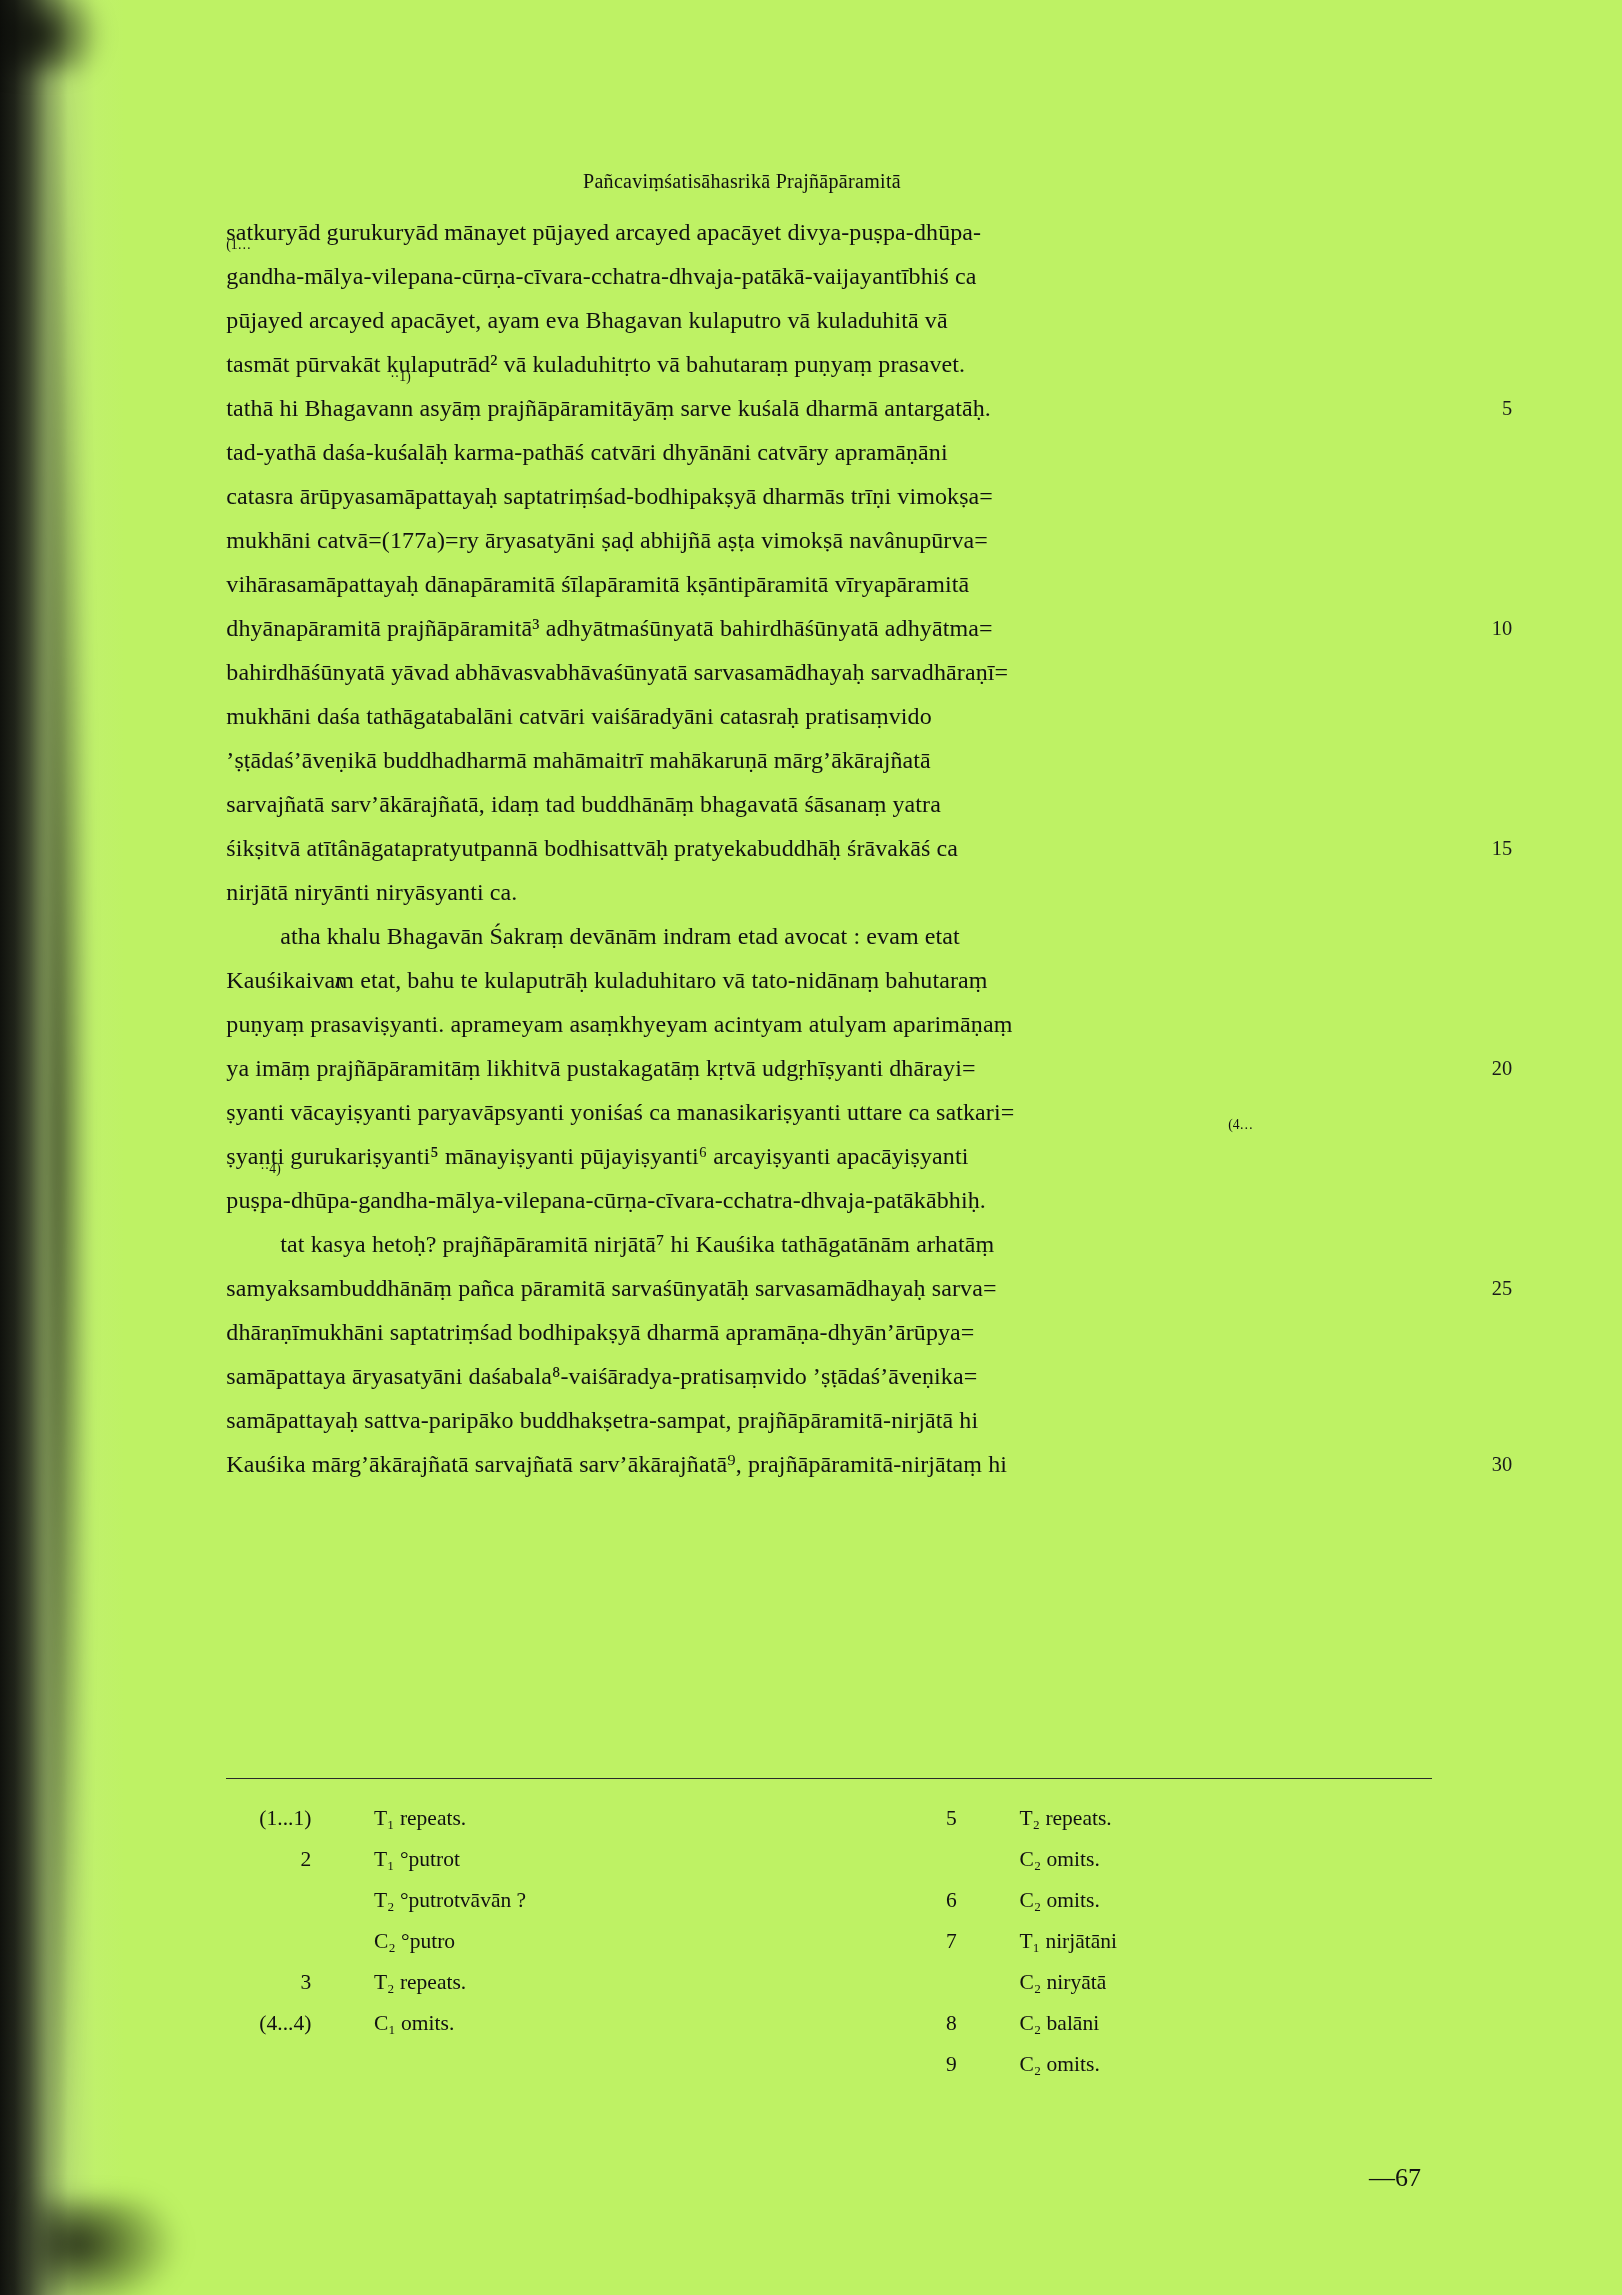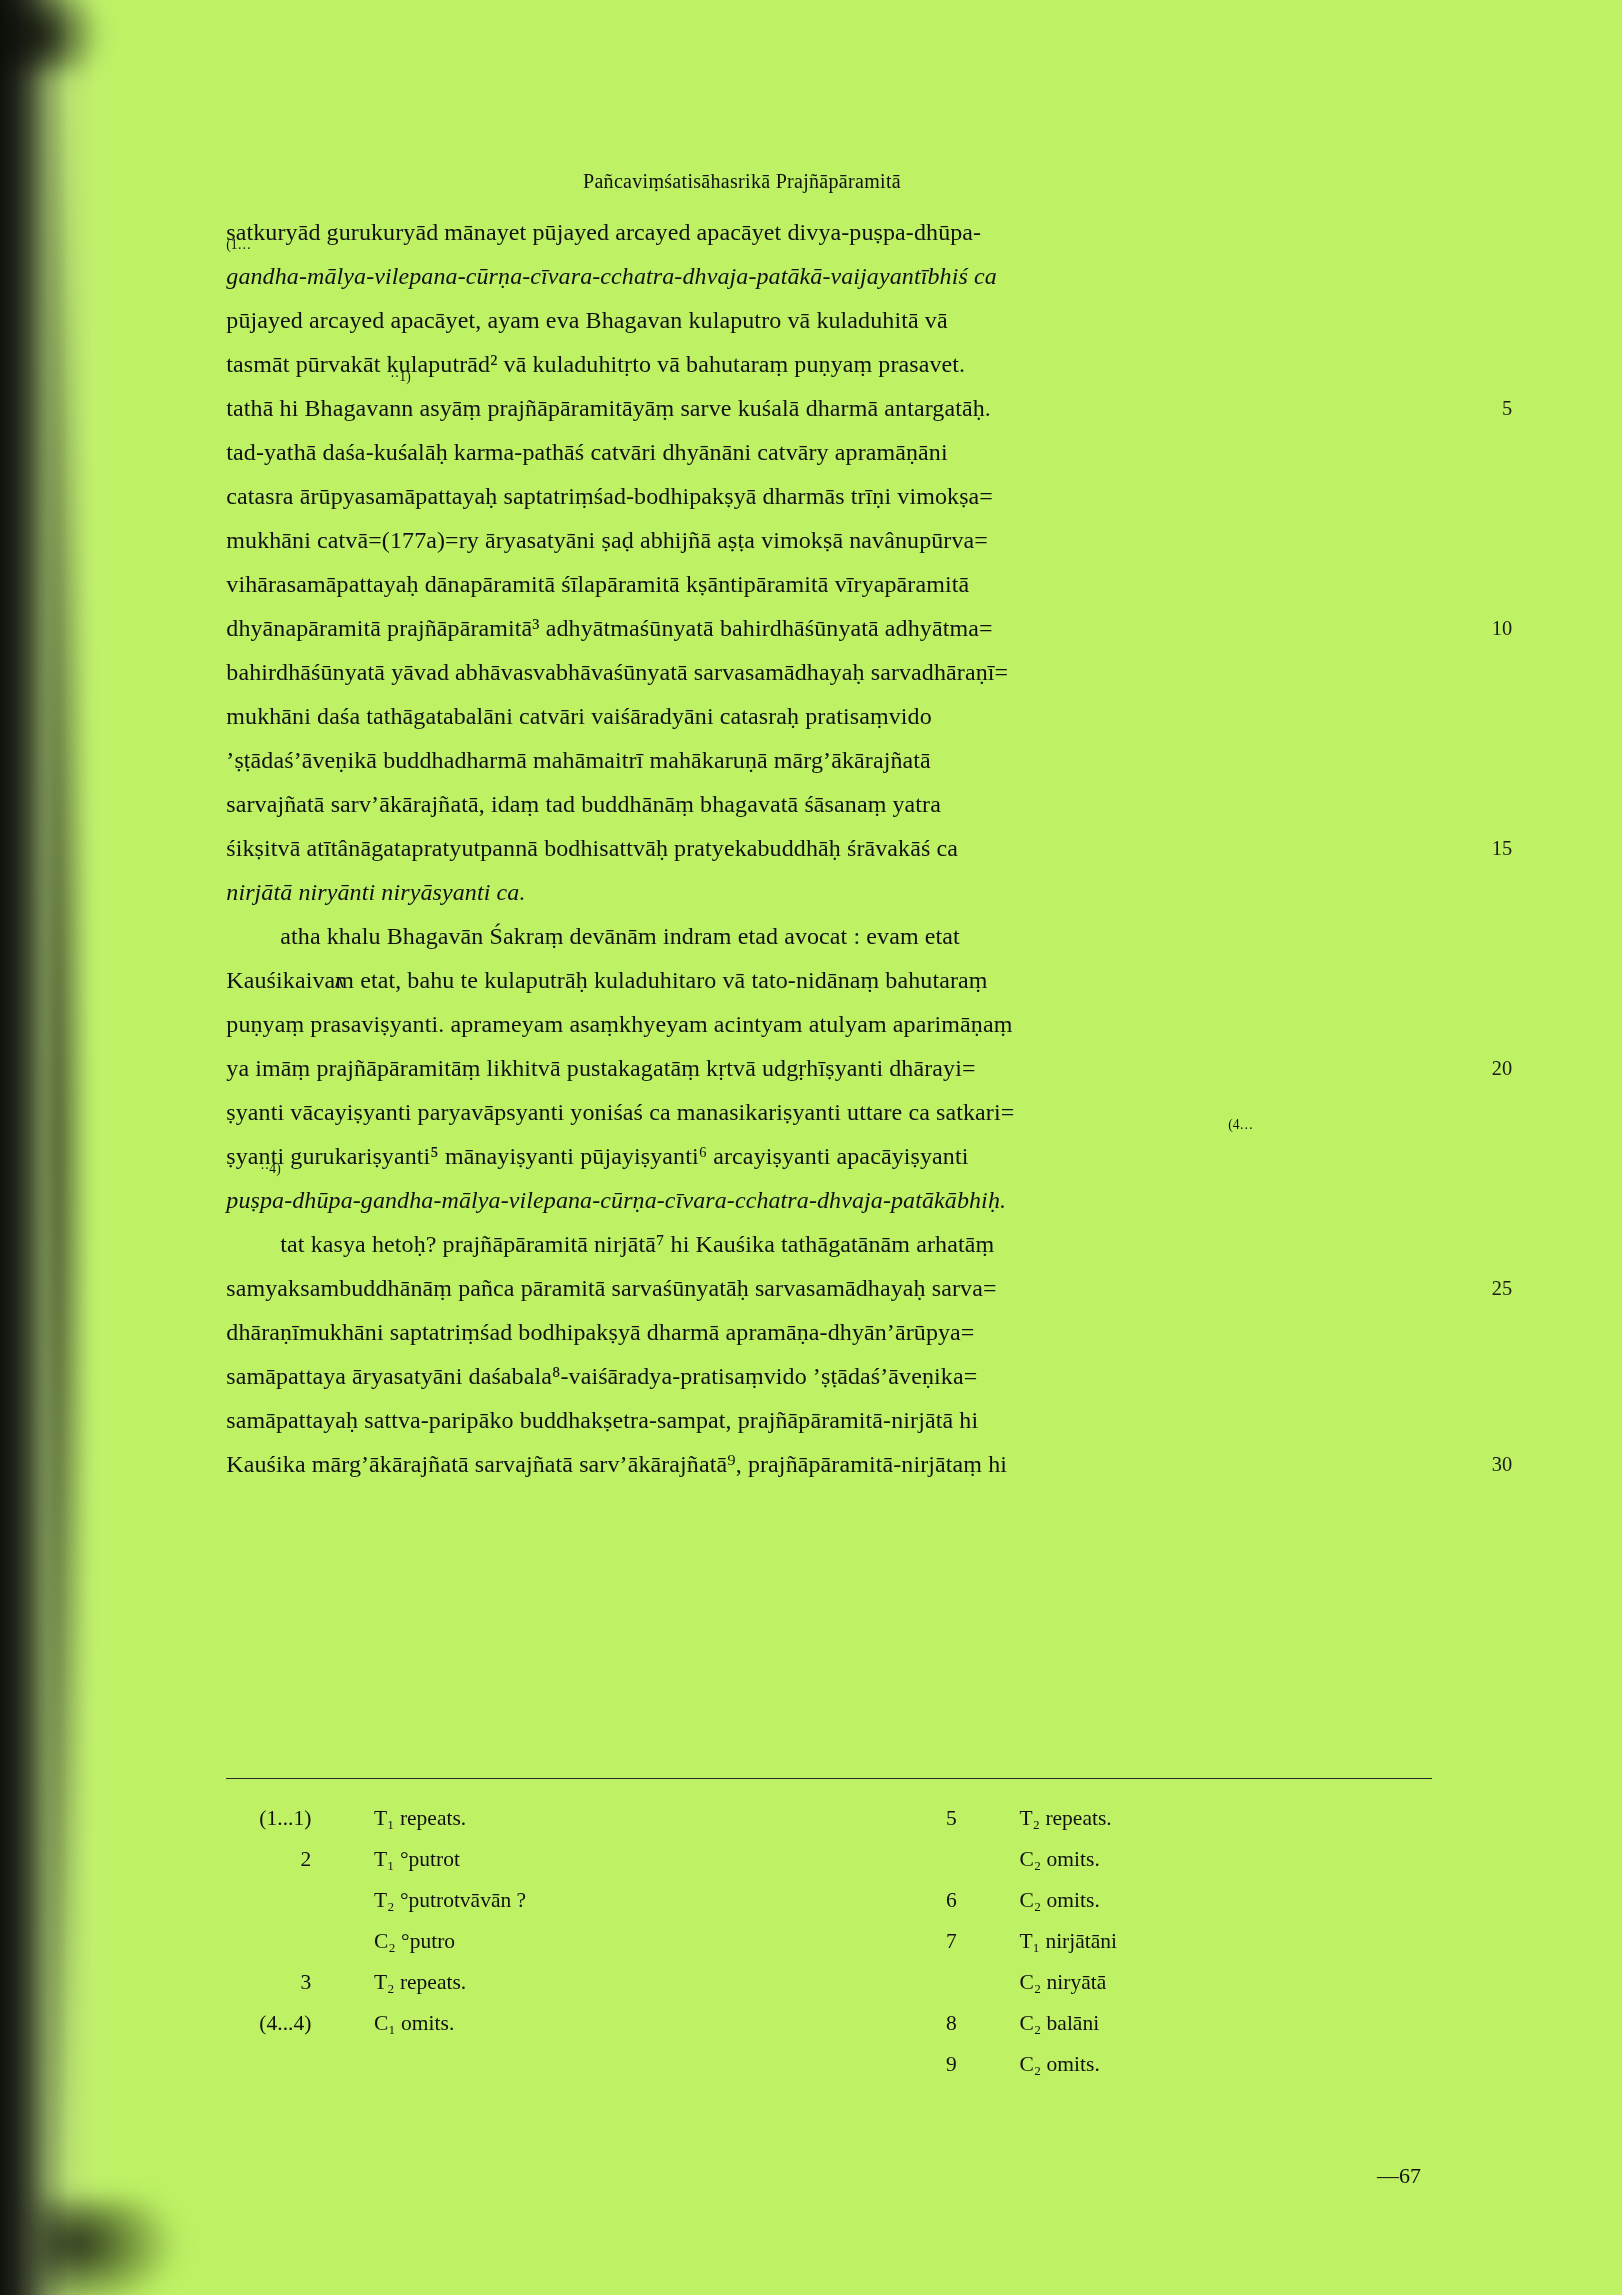--- a/index.html
+++ b/index.html
@@ -101,21 +101,20 @@
     font-size: 24px;
     line-height: 44px;
     text-align: justify;
     text-justify: inter-word;
     letter-spacing: 0.1px;
     white-space: nowrap;
     position: relative;
   }
   p.line.nojust {
     text-align: left;
-    font-style: italic;
   }
   
   p.line.just {
     text-align: justify;
   }
   p.line.just::after {
     content: "";
     display: inline-block;
     width: 100%;
     height: 0;
@@ -193,21 +192,21 @@
   }
   .note-row .txt {
     display: inline-block;
     margin-left: 40px;
   }
 
   .folio {
     position: absolute;
     right: 68px;
     top: 2163px;
-    font-size: 22px;
+    font-size: 26px;
   }
 </style>
 </head>
 <body>
 
 <div class="page-scan">
 
   <div class="binding-shadow"></div>
   <div class="corner-smudge"></div>
 

